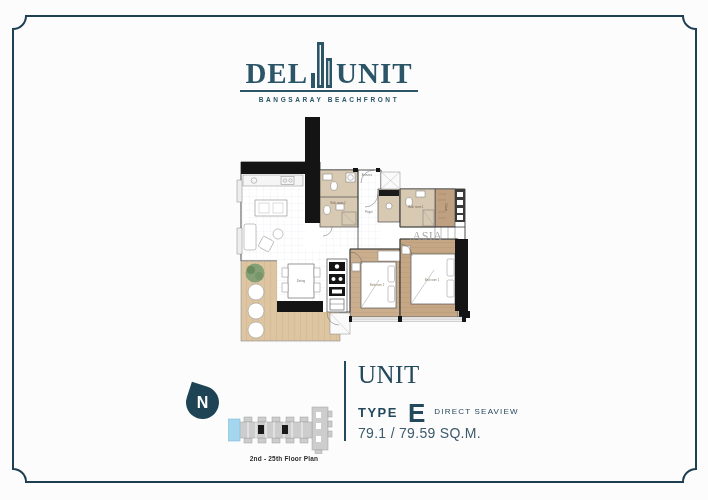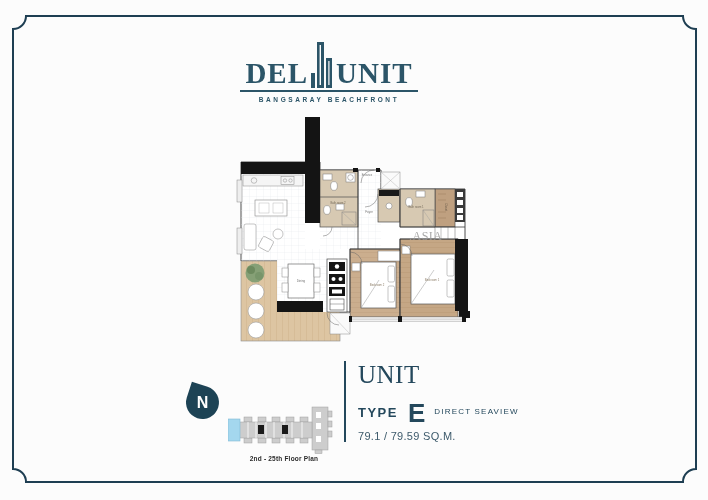--- a/index.html
+++ b/index.html
@@ -29,21 +29,21 @@
   .keyplan{position:absolute;left:228px;top:406px;}
   .keyplan-caption{position:absolute;left:228px;top:455px;width:112px;text-align:center;font-size:6.5px;font-weight:bold;color:#2b2b2b;letter-spacing:0.2px;}
 
   
   .unit-info{position:absolute;left:344px;top:361px;border-left:2px solid #24485c;padding-left:12px;color:#24485c;}
   .unit-title{font-family:"Liberation Serif",serif;font-size:25px;line-height:1.08;letter-spacing:0.5px;}
   .type-row{display:flex;align-items:center;margin-top:14px;}
   .type-label{font-weight:bold;font-size:13px;letter-spacing:1.5px;padding-bottom:3px;}
   .type-value{font-weight:bold;font-size:26px;line-height:0.9;margin:0 9px 0 10px;}
   .view-text{font-weight:normal;font-size:8px;letter-spacing:1.2px;padding-bottom:5px;}
-  .area-text{margin-top:5px;font-size:11px;color:#3d5a6b;letter-spacing:0.3px;}
+  .area-text{font-size:14px;color:#3d5a6b;letter-spacing:0.3px;}
 </style>
 </head>
 <body>
 
 <div class="page">
 
   <svg class="frame" width="708" height="500" viewBox="0 0 708 500">
     <path d="M 13 29 A 13 13 0 0 0 26 16 L 683 16 A 13 13 0 0 0 696 29 L 696 469 A 13 13 0 0 0 683 482 L 26 482 A 13 13 0 0 0 13 469 Z" fill="none" stroke="#1e3e52" stroke-width="2"></path>
   </svg>
 

